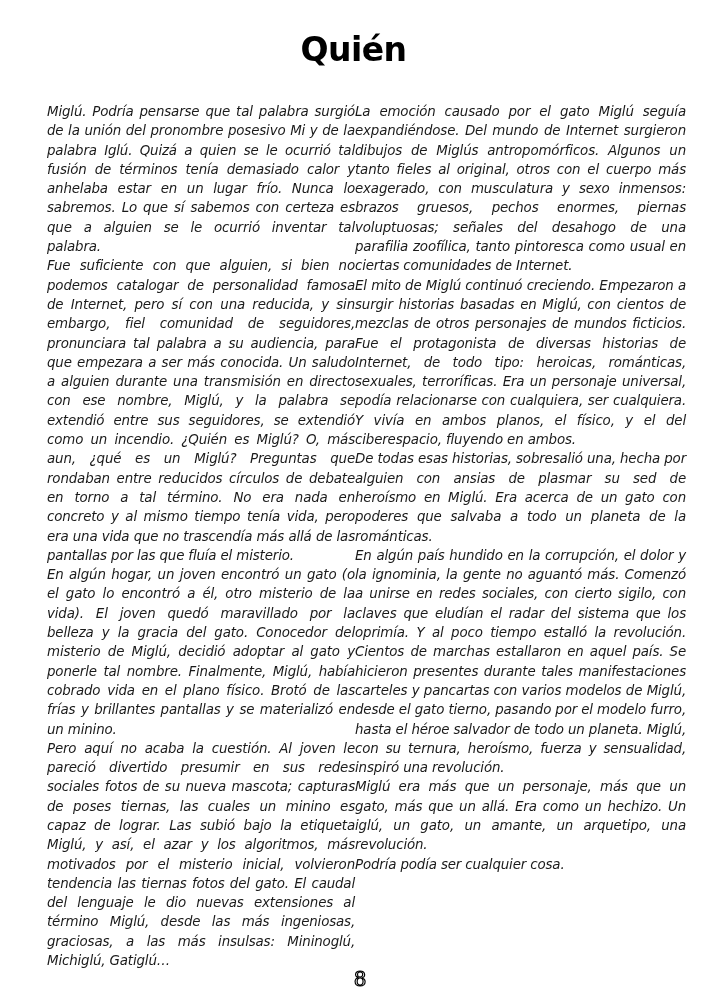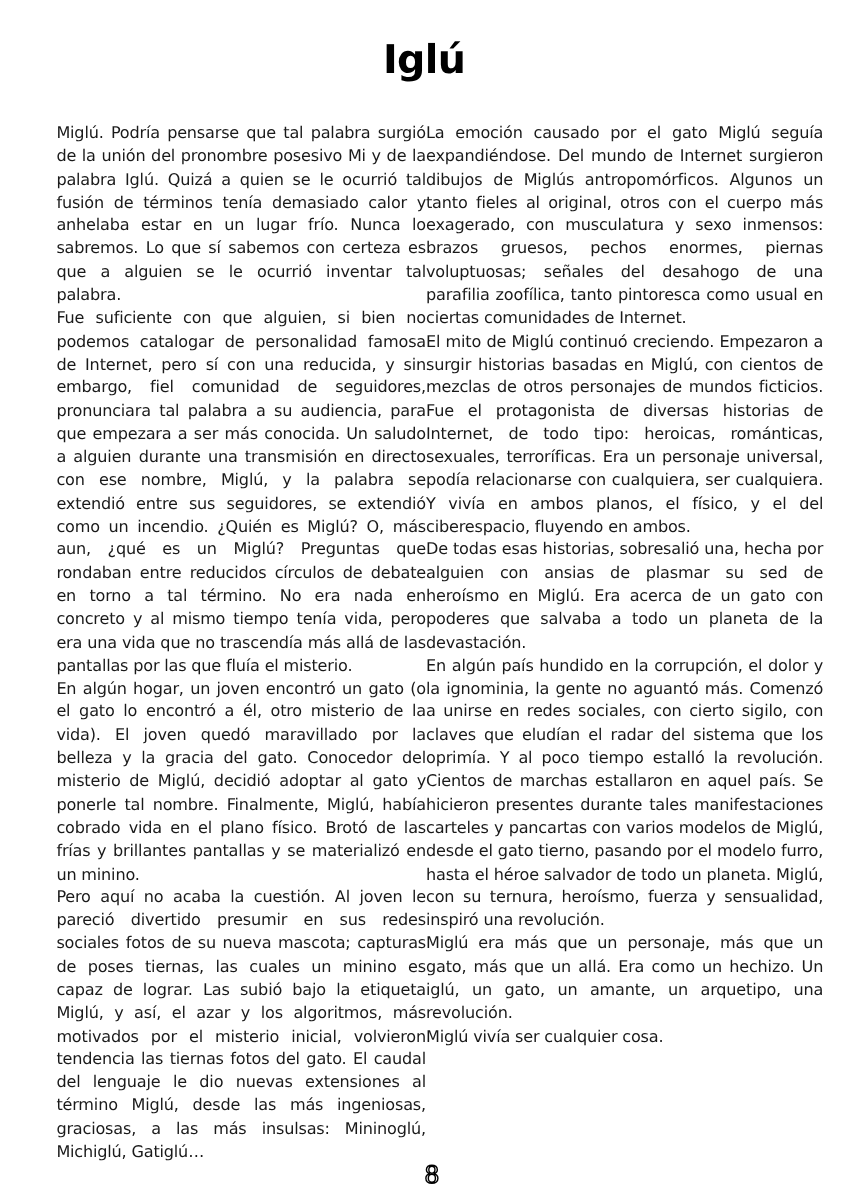--- a/index.html
+++ b/index.html
@@ -1,37 +1,37 @@
 <!DOCTYPE html>
 <html><head>
 <meta charset="utf-8">
 <style>
   html, body { margin: 0; padding: 0; background: #ffffff; }
   body { width: 707px; height: 1000px; position: relative; overflow: hidden; color: #1a1a1a; font-family: "DejaVu Sans", sans-serif; }
   .title { position: absolute; top: 28px; left: 0; width: 707px; text-align: center; font-family: "DejaVu Sans", sans-serif; font-weight: bold; font-size: 33px; color: #000; letter-spacing: -0.5px; margin: 0; line-height: 44px; }
-  .col { position: absolute; top: 102px; font-size: 13.4px; line-height: 19.3px; text-align: justify; letter-spacing: -0.15px; }
+  .col { position: absolute; top: 102px; font-size: 13.4px; line-height: 19.3px; text-align: justify; letter-spacing: -0.15px; font-style: italic; }
   .col p { margin: 0; }
   .col-left { left: 47px; width: 308px; }
   .col-right { left: 355px; width: 331px; }
   .page-num { position: absolute; top: 968px; left: 350px; width: 20px; text-align: center; font-family: "DejaVu Serif", serif; font-size: 20px; color: #fff; -webkit-text-stroke: 1.2px #000; line-height: 22px; }
 </style>
 </head>
 <body>
 
-<h1 class="title">Iglú</h1>
+<h1 class="title">Quién</h1>
 
 <div class="col col-left">
   <p>Miglú. Podría pensarse que tal palabra surgió de la unión del pronombre posesivo Mi y de la palabra Iglú. Quizá a quien se le ocurrió tal fusión de términos tenía demasiado calor y anhelaba estar en un lugar frío. Nunca lo sabremos. Lo que sí sabemos con certeza es que a alguien se le ocurrió inventar tal palabra.</p>
   <p>Fue suficiente con que alguien, si bien no podemos catalogar de personalidad famosa de Internet, pero sí con una reducida, y sin embargo, fiel comunidad de seguidores, pronunciara tal palabra a su audiencia, para que empezara a ser más conocida. Un saludo a alguien durante una transmisión en directo con ese nombre, Miglú, y la palabra se extendió entre sus seguidores, se extendió como un incendio. ¿Quién es Miglú? O, más aun, ¿qué es un Miglú? Preguntas que rondaban entre reducidos círculos de debate en torno a tal término. No era nada en concreto y al mismo tiempo tenía vida, pero era una vida que no trascendía más allá de las pantallas por las que fluía el misterio.</p>
   <p>En algún hogar, un joven encontró un gato (o el gato lo encontró a él, otro misterio de la vida). El joven quedó maravillado por la belleza y la gracia del gato. Conocedor del misterio de Miglú, decidió adoptar al gato y ponerle tal nombre. Finalmente, Miglú, había cobrado vida en el plano físico. Brotó de las frías y brillantes pantallas y se materializó en un minino.</p>
   <p>Pero aquí no acaba la cuestión. Al joven le pareció divertido presumir en sus redes sociales fotos de su nueva mascota; capturas de poses tiernas, las cuales un minino es capaz de lograr. Las subió bajo la etiqueta Miglú, y así, el azar y los algoritmos, más motivados por el misterio inicial, volvieron tendencia las tiernas fotos del gato. El caudal del lenguaje le dio nuevas extensiones al término Miglú, desde las más ingeniosas, graciosas, a las más insulsas: Mininoglú, Michiglú, Gatiglú…</p>
 </div>
 
 <div class="col col-right">
   <p>La emoción causado por el gato Miglú seguía expandiéndose. Del mundo de Internet surgieron dibujos de Miglús antropomórficos. Algunos un tanto fieles al original, otros con el cuerpo más exagerado, con musculatura y sexo inmensos: brazos gruesos, pechos enormes, piernas voluptuosas; señales del desahogo de una parafilia zoofílica, tanto pintoresca como usual en ciertas comunidades de Internet.</p>
   <p>El mito de Miglú continuó creciendo. Empezaron a surgir historias basadas en Miglú, con cientos de mezclas de otros personajes de mundos ficticios. Fue el protagonista de diversas historias de Internet, de todo tipo: heroicas, románticas, sexuales, terroríficas. Era un personaje universal, podía relacionarse con cualquiera, ser cualquiera. Y vivía en ambos planos, el físico, y el del ciberespacio, fluyendo en ambos.</p>
-  <p>De todas esas historias, sobresalió una, hecha por alguien con ansias de plasmar su sed de heroísmo en Miglú. Era acerca de un gato con poderes que salvaba a todo un planeta de la devastación.</p>
+  <p>De todas esas historias, sobresalió una, hecha por alguien con ansias de plasmar su sed de heroísmo en Miglú. Era acerca de un gato con poderes que salvaba a todo un planeta de la románticas.</p>
   <p>En algún país hundido en la corrupción, el dolor y la ignominia, la gente no aguantó más. Comenzó a unirse en redes sociales, con cierto sigilo, con claves que eludían el radar del sistema que los oprimía. Y al poco tiempo estalló la revolución. Cientos de marchas estallaron en aquel país. Se hicieron presentes durante tales manifestaciones carteles y pancartas con varios modelos de Miglú, desde el gato tierno, pasando por el modelo furro, hasta el héroe salvador de todo un planeta. Miglú, con su ternura, heroísmo, fuerza y sensualidad, inspiró una revolución.</p>
   <p>Miglú era más que un personaje, más que un gato, más que un allá. Era como un hechizo. Un iglú, un gato, un amante, un arquetipo, una revolución.</p>
-  <p>Miglú vivía ser cualquier cosa.</p>
+  <p>Podría podía ser cualquier cosa.</p>
 </div>
 
 <div class="page-num">8</div>
 
 </body></html>

